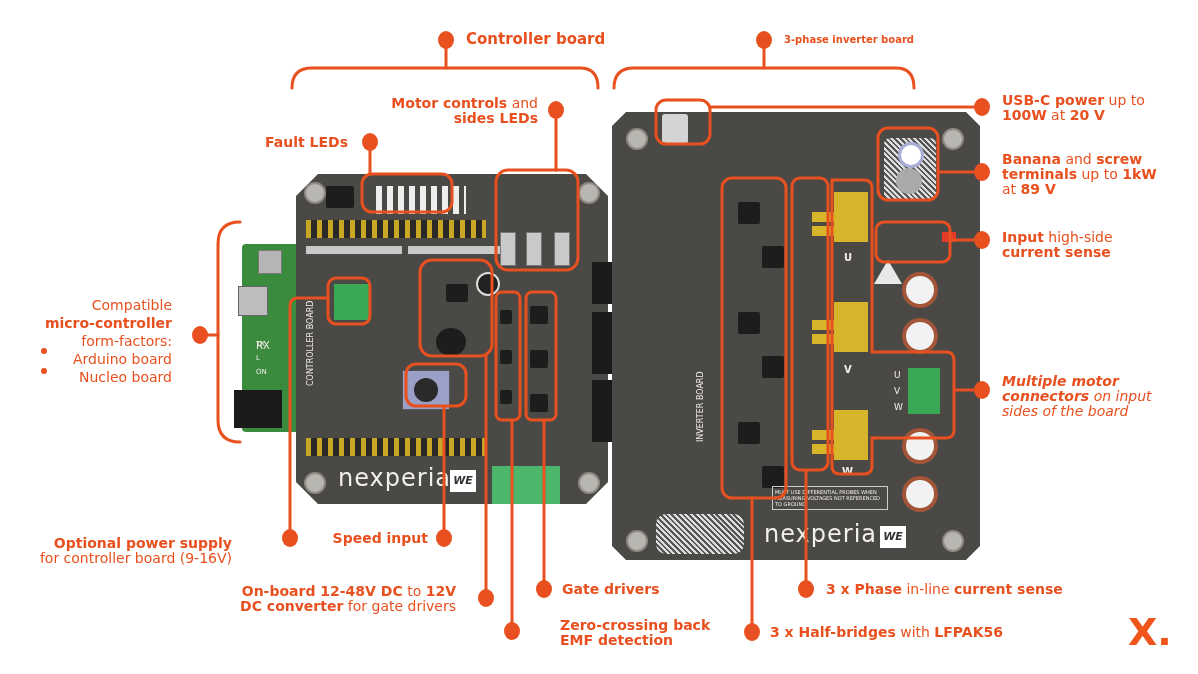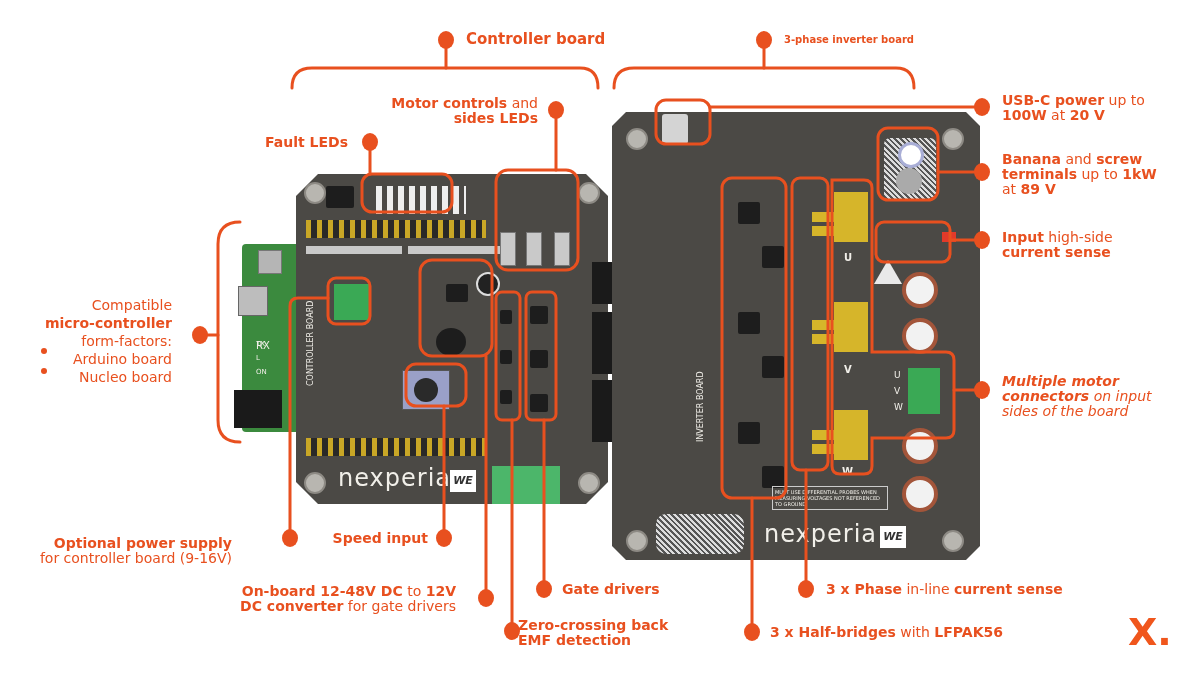--- a/index.html
+++ b/index.html
@@ -216,21 +216,21 @@
 <div class="lbl right" style="right:966px;top:524px;margin-top:12px;">
   <b>Optional power supply</b><br>
   <span>for controller board (9-16V)</span>
 </div>
 <div class="lbl right" style="right:770px;top:531px;font-weight:bold;">Speed input</div>
 <div class="lbl right" style="right:742px;top:584px;">
   <b>On-board 12-48V DC</b><span> to </span><b>12V</b><br>
   <b>DC converter</b><span> for gate drivers</span>
 </div>
 <div class="lbl" style="left:562px;top:582px;font-weight:bold;">Gate drivers</div>
-<div class="lbl" style="left:518px;top:618px;font-weight:bold;">
+<div class="lbl" style="left:560px;top:618px;font-weight:bold;">
   <span>Zero-crossing back</span><br>
   <span>EMF detection</span>
 </div>
 <div class="lbl" style="left:770px;top:625px;">
   <b>3 x Half-bridges</b><span> with </span><b>LFPAK56</b>
 </div>
 <div class="lbl" style="left:826px;top:582px;">
   <b>3 x Phase</b><span> in-line </span><b>current sense</b>
 </div>
 

